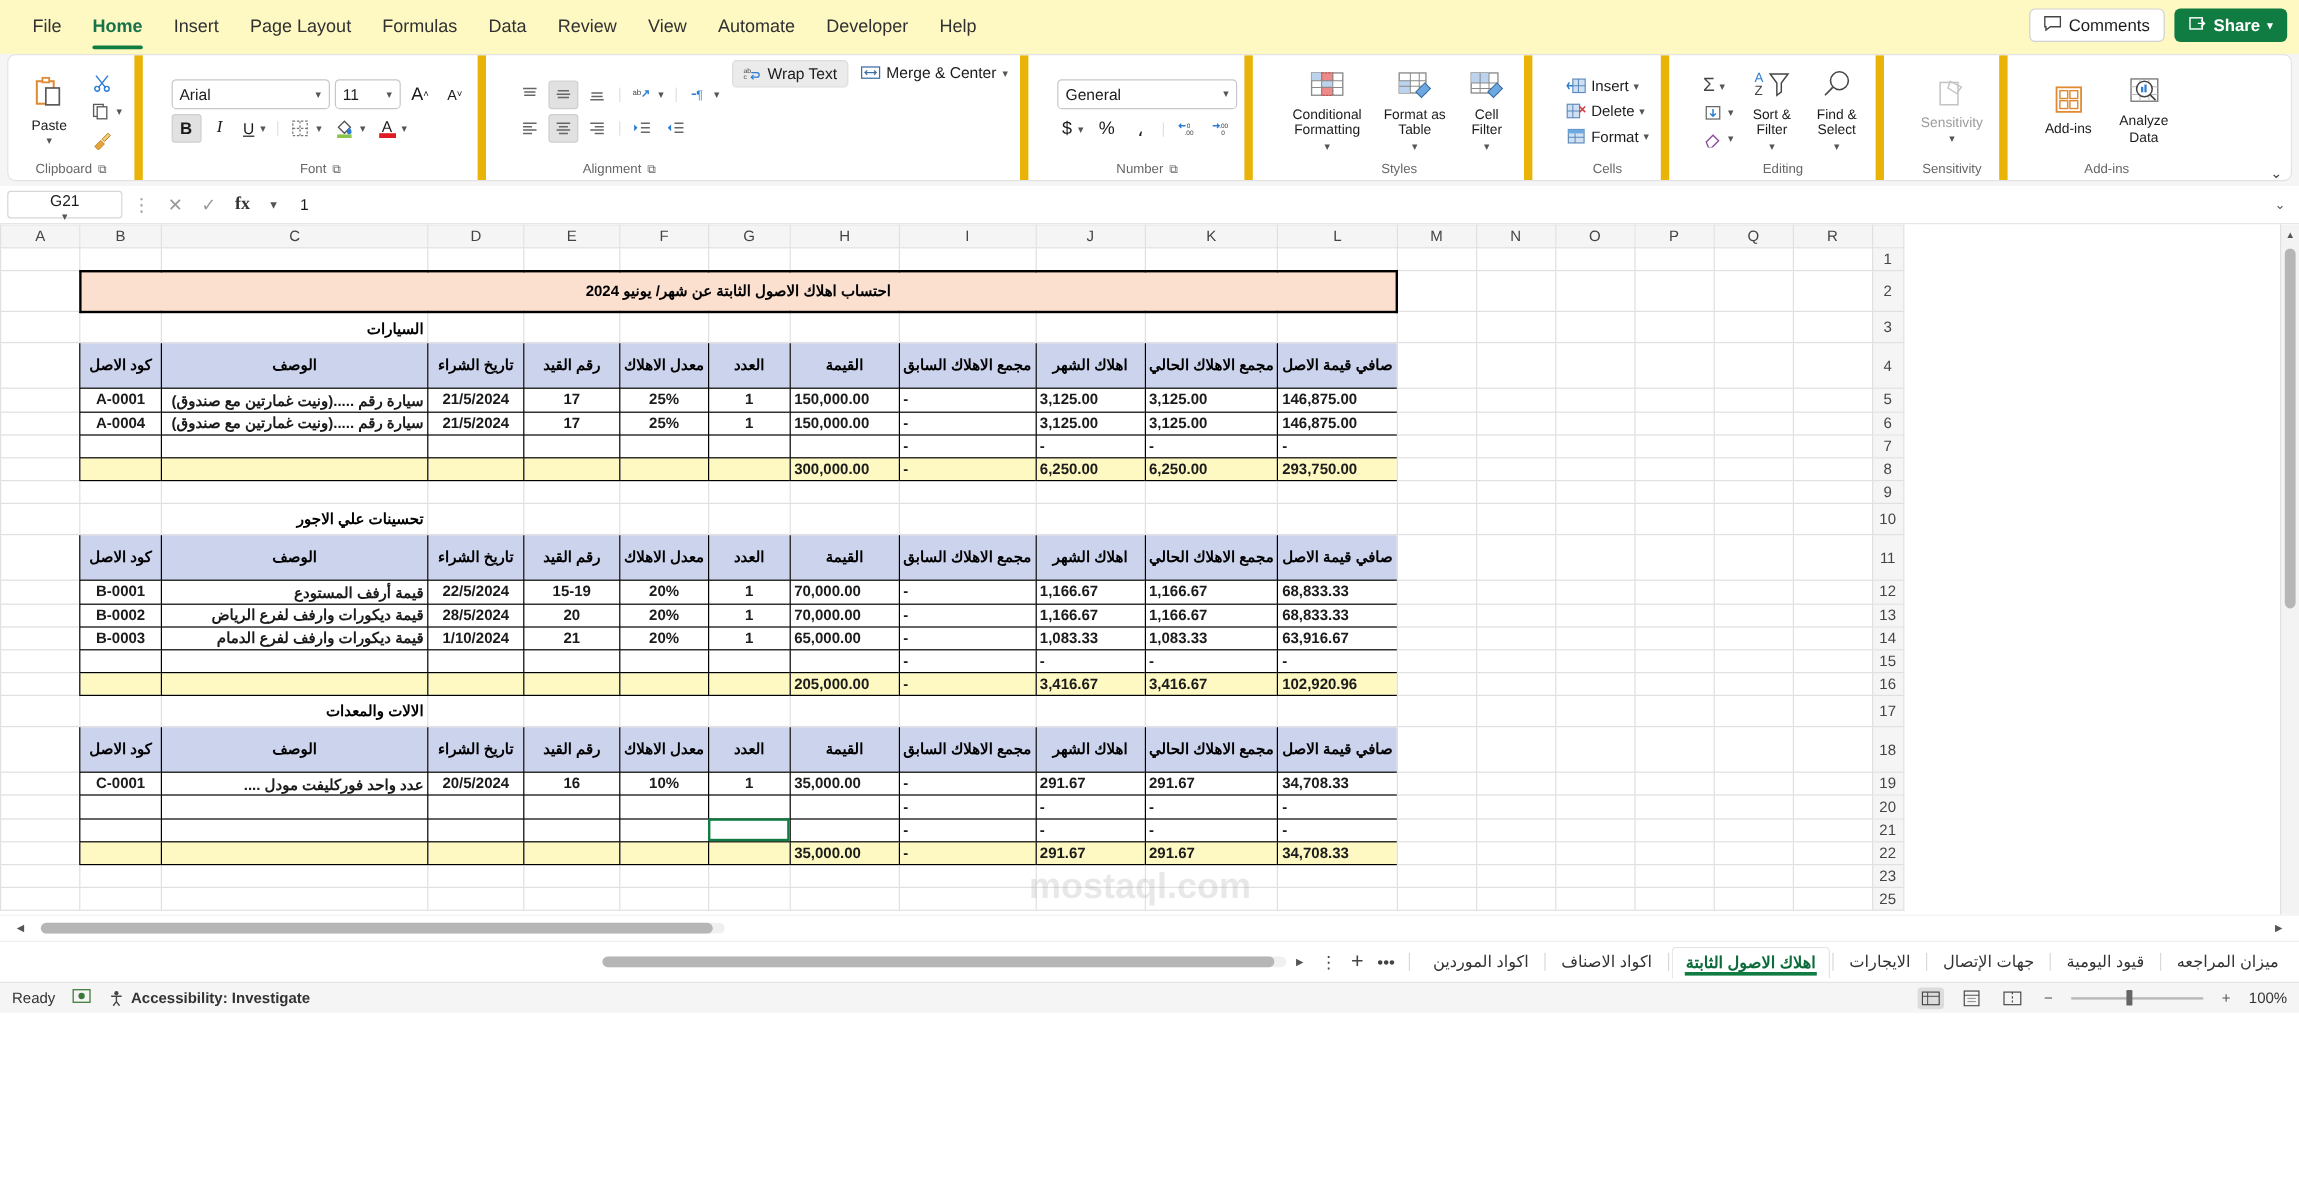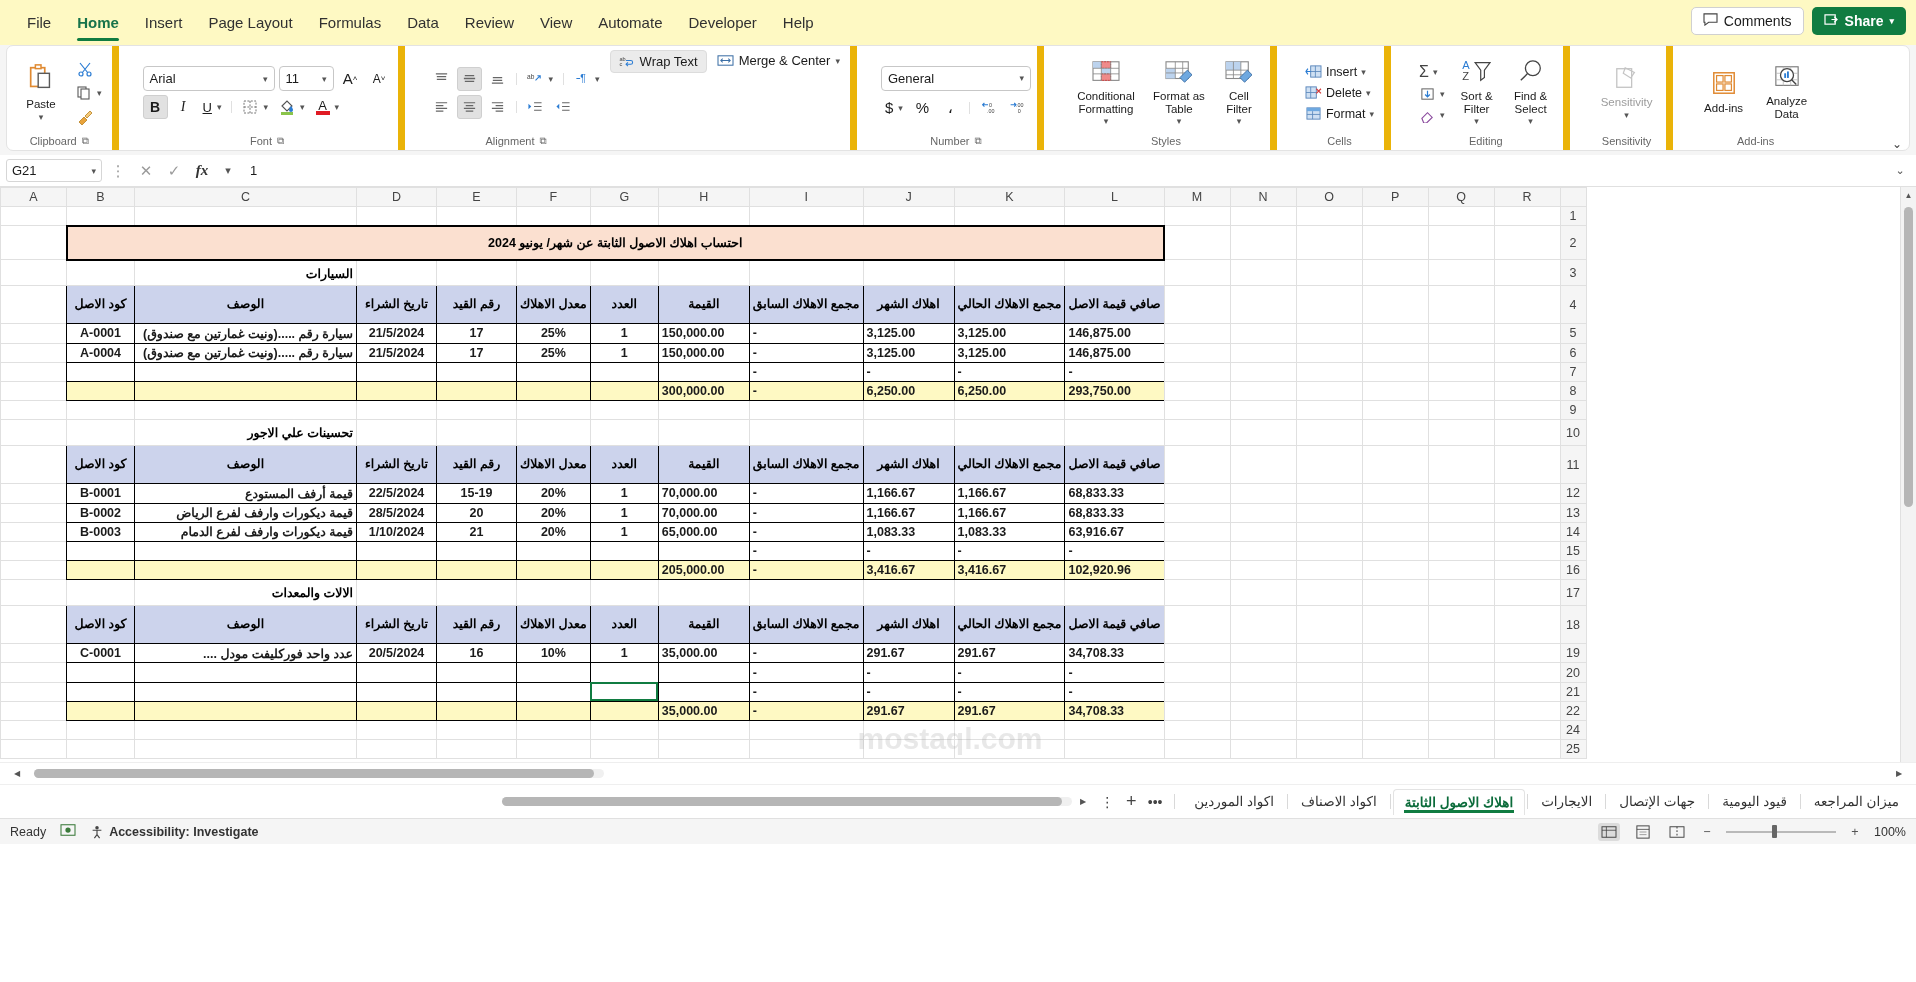--- a/index.html
+++ b/index.html
@@ -36,21 +36,21 @@
   .fontsize { width:55px; height:25px; border:1px solid #c7c7c7; border-radius:4px; display:flex; align-items:center; padding:0 6px; font-size:13px; background:#fff; justify-content:space-between;}
   .fmtbox { width:150px; height:25px; border:1px solid #c7c7c7; border-radius:4px; display:flex; align-items:center; padding:0 6px; font-size:13px; background:#fff; justify-content:space-between;}
   .ib { width:25px; height:24px; display:flex; align-items:center; justify-content:center; border-radius:3px; font-size:14px;}
   .ib.on { background:#e1e1e1; border:1px solid #cfcfcf;}
   .pill { display:flex; align-items:center; gap:5px; padding:3px 8px; border-radius:4px; font-size:13px; background:#ebebeb; border:1px solid #dcdcdc; }
   .pill2 { display:flex; align-items:center; gap:5px; padding:3px 4px; border-radius:4px; font-size:13px;}
   .dlg { font-size:10px; color:#666; }
   .collapse-rib { position:absolute; right:14px; bottom:4px; font-size:12px; color:#444;}
   
   .fbar { height:32px; display:flex; align-items:center; background:#fff; border-bottom:1px solid #e0e0e0; padding:0 6px; gap:4px;}
-  .namebox { width:96px; height:23px; border:1px solid #d6d6d6; border-radius:3px; display:flex; align-items:center; justify-content:space-between; padding:0 5px; font-size:13px;}
+  .namebox { width:96px; height:23px; border:1px solid #d6d6d6; border-radius:3px; display:flex; align-items:center; justify-content:space-between; padding:0 5px; font-size:13px;flex-direction:column;}
   .fb-ic { width:24px; height:23px; display:flex; align-items:center; justify-content:center; color:#9a9a9a; font-size:15px;}
   .fb-input { flex:1; height:23px; display:flex; align-items:center; padding-left:8px; font-size:13px; }
   .fb-drop { width:20px; text-align:center; color:#555; font-size:11px;}
   
   .gridwrap { position:relative; height:575px; display:flex; background:#fff; }
   .sheet { flex:1; position:relative; overflow:hidden; }
   table.grid { border-collapse:collapse; table-layout:fixed; direction:rtl; }
   table.grid td, table.grid th { border:1px solid #e0e0e0; font-size:12.5px; padding:0 3px; height:19.2px; overflow:hidden; white-space:nowrap; }
   .colhdr { background:#f5f5f5; color:#444; text-align:center; font-weight:normal; font-size:12.5px; height:20px; border:1px solid #d4d4d4; border-top:none;}
   .rowhdr { background:#f5f5f5; color:#444; text-align:center; font-weight:normal; width:26px; border:1px solid #d4d4d4;}
@@ -533,21 +533,21 @@
 </div>
 
 <div class="fbar">
   <div class="namebox">
     <span>G21</span>
     <span class="chev">▾</span>
   </div>
   <div class="fb-ic">⋮</div>
   <div class="fb-ic">✕</div>
   <div class="fb-ic">✓</div>
-  <div class="fb-ic" style="color:#333;font-style:italic;font-family:'Liberation Serif',serif;font-weight:bold">fx</div>
+  <div class="fb-ic" style="color:#333;font-family:'Liberation Serif',serif;font-weight:bold">fx</div>
   <div class="fb-drop">▾</div>
   <div class="fb-input">1</div>
   <div class="fb-drop">⌄</div>
 </div>
 
 <div class="gridwrap">
   <div class="sheet">
     <table class="grid" id="gridtable">
         <tbody>
           <tr>
@@ -1017,21 +1017,21 @@
             <td class="t-num t-total">35,000.00</td>
             <td class="t-blank t-total"></td>
             <td class="t-blank t-total"></td>
             <td class="t-blank t-total"></td>
             <td class="t-blank t-total"></td>
             <td class="t-blank t-total"></td>
             <td class="t-blank t-total"></td>
             <td></td>
           </tr>
           <tr style="height:19px">
-            <th class="rowhdr">24</th>
+            <th class="rowhdr">23</th>
             <td></td>
             <td></td>
             <td></td>
             <td></td>
             <td></td>
             <td></td>
             <td></td>
             <td></td>
             <td></td>
             <td></td>

